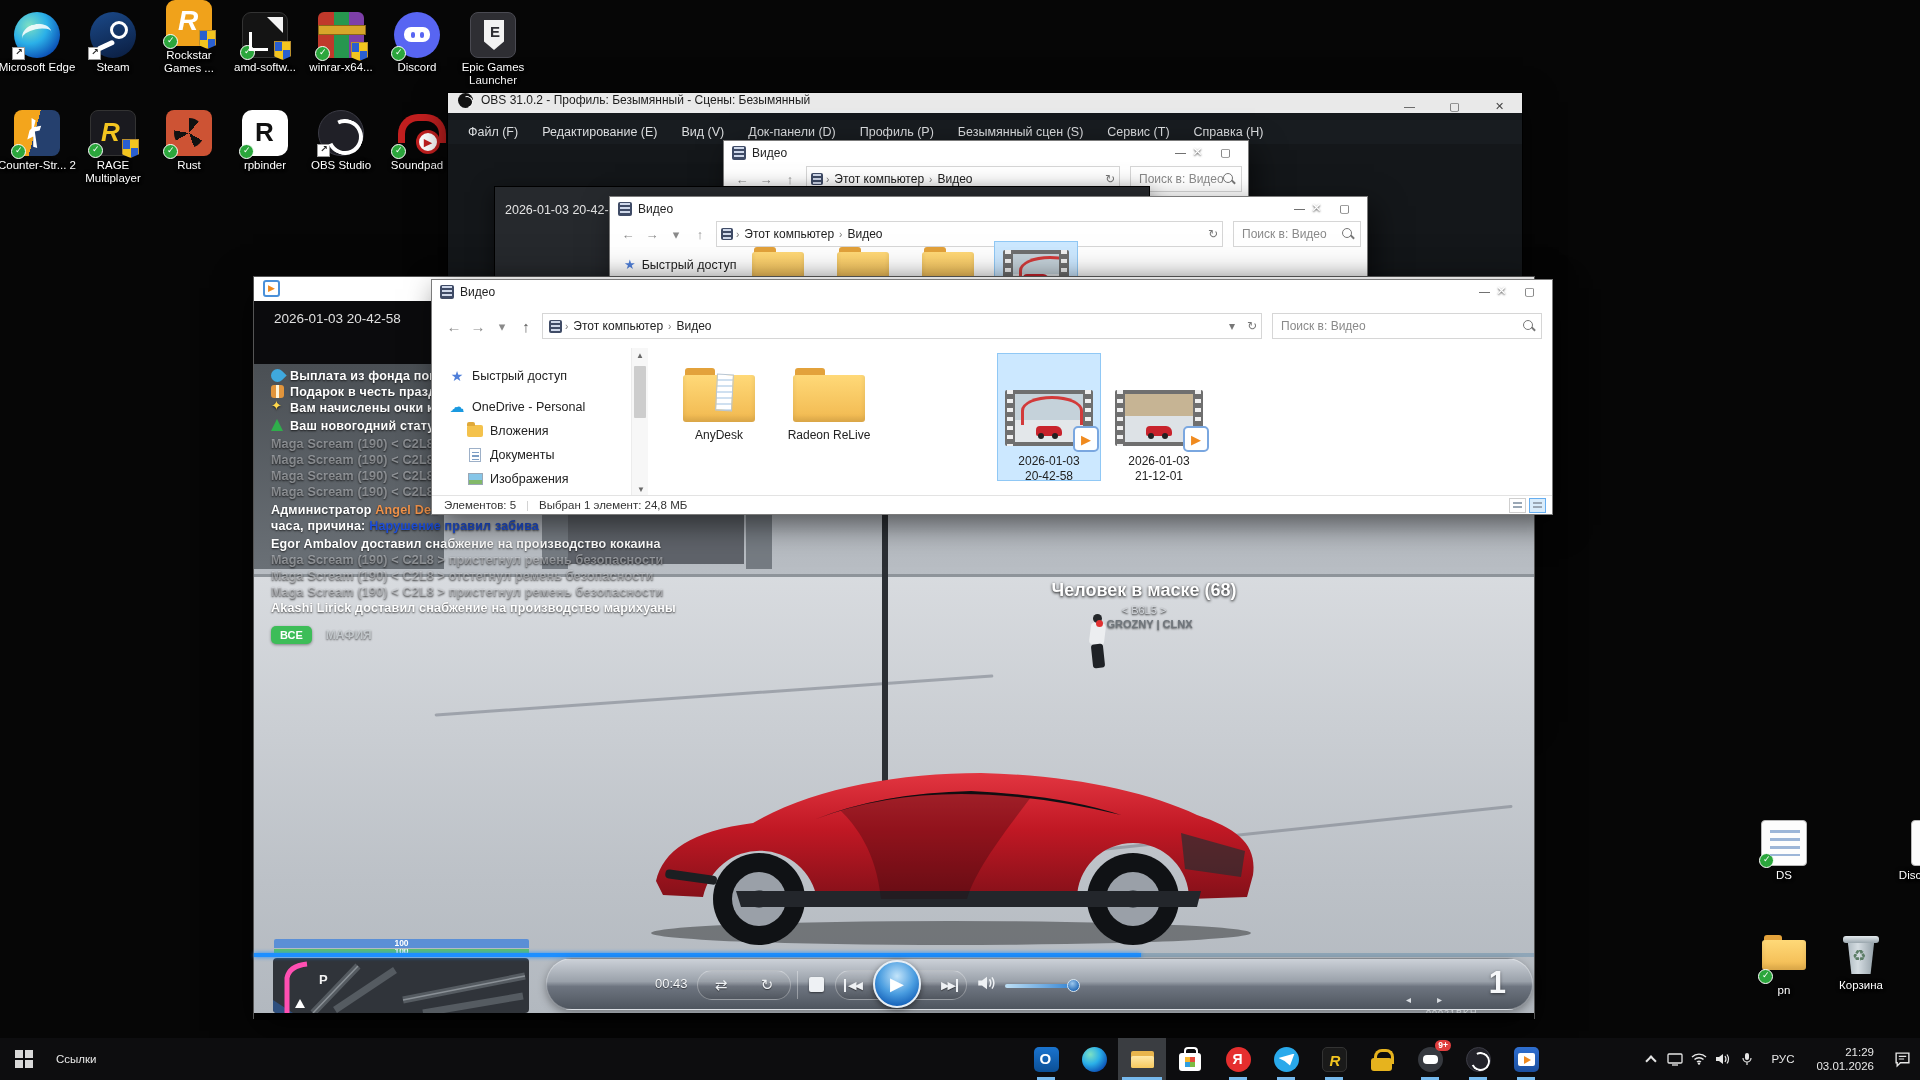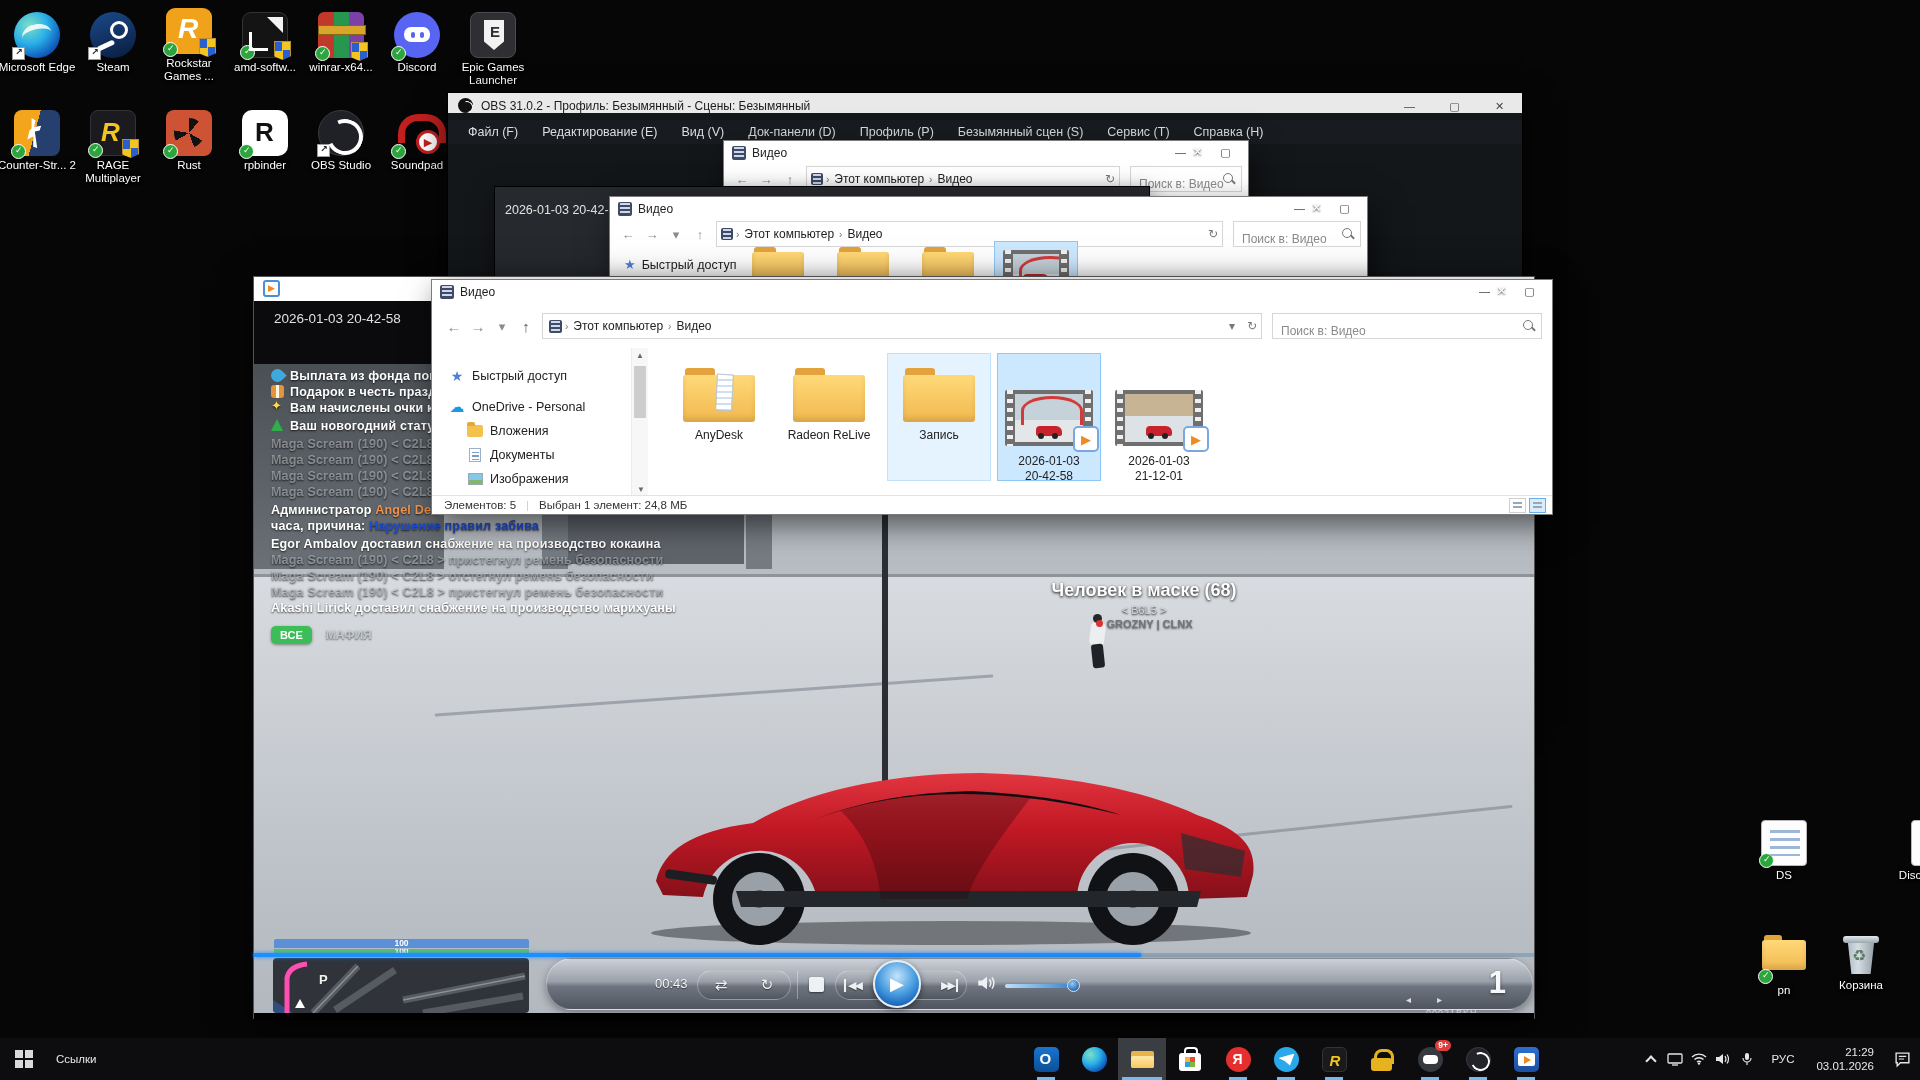--- a/index.html
+++ b/index.html
@@ -77,21 +77,21 @@
   .wbtn{width:45px;height:23px;text-align:center;line-height:22px;font-size:11px;color:#444}
   .wicon{width:14px;height:14px;margin-left:8px;background:#3f4b66;position:relative;border-radius:2px}
   .wicon::after{content:"";position:absolute;left:2px;top:1px;right:2px;bottom:1px;
        background:repeating-linear-gradient(180deg,#cfd8ea 0 2px,transparent 2px 4px)}
   .navrow{position:absolute;left:0;right:0;display:flex;align-items:center;background:#fff;font-size:12px;color:#555}
   .nbt{width:24px;text-align:center;font-size:13px;color:#8a8a8a}
   .abox{height:26px;border:1px solid #d6d6d6;background:#fff;display:flex;align-items:center;flex:1;margin-left:4px;position:relative}
   .abox .crumb{color:#222;margin:0 2px;white-space:nowrap}
   .abox .sep{color:#777;margin:0 3px;font-size:10px}
   .abox .aend{position:absolute;right:4px;color:#777;font-size:12px}
-  .sbox{height:26px;border:1px solid #d6d6d6;background:#fff;display:flex;align-items:flex-end;position:relative;margin-left:10px}
+  .sbox{height:26px;border:1px solid #d6d6d6;background:#fff;display:flex;align-items:center;position:relative;margin-left:10px}
   .sbox .ph{color:#8a8a8a;font-size:12px;margin-left:8px;white-space:nowrap}
   .mag{position:absolute;right:6px;top:6px;width:12px;height:12px}
   .mag::before{content:"";position:absolute;left:0;top:0;width:8px;height:8px;border:1.5px solid #777;border-radius:50%}
   .mag::after{content:"";position:absolute;left:8px;top:8px;width:5px;height:1.5px;background:#777;transform:rotate(45deg)}
 
   
   .fold{position:relative;width:72px;height:56px;margin:0 auto}
   .fold::before{content:"";position:absolute;left:2px;top:0;width:42%;height:26%;background:#e3a23b;border-radius:3px 3px 0 0}
   .fold::after{content:"";position:absolute;left:0;top:13%;width:100%;height:84%;border-radius:3px;
        background:linear-gradient(#ffd978,#f1b84f);box-shadow:inset 0 -4px 5px rgba(0,0,0,.10)}
@@ -129,21 +129,21 @@
        display:flex;align-items:center;font-size:11.5px;color:#333}
   .vb{width:17px;height:15px;border:1px solid #cfcfcf;margin-left:3px;position:relative;background:#fff}
   .vb.act{border-color:#66aef0;background:#d9ecfb}
   .vb::after{content:"";position:absolute;left:3px;top:3px;right:3px;bottom:3px;
        background:repeating-linear-gradient(#9aa7b5 0 2px,transparent 2px 4px)}
   .sscroll{position:absolute;background:#f7f7f7;border-left:1px solid #ececec;text-align:center;font-size:8px;color:#6a6a6a}
   .sthumb{position:absolute;left:2px;width:12px;background:#cdcdcd;border-radius:1px}
 
   
   #obs{position:absolute;left:447px;top:92px;width:1076px;height:620px;background:#14171a;border:1px solid #000;box-shadow:0 10px 30px rgba(0,0,0,.6)}
-  #obs .obstitle{position:absolute;left:0;top:0;right:0;height:20px;background:#e9e9e9;display:flex;align-items:flex-end}
+  #obs .obstitle{position:absolute;left:0;top:0;right:0;height:20px;background:#e9e9e9;display:flex;align-items:flex-start}
   #obs .obslogo{width:15px;height:15px;border-radius:50%;background:#111;margin-left:10px;position:relative}
   #obs .obslogo::after{content:"";position:absolute;left:2.5px;top:2.5px;width:10px;height:10px;border-radius:50%;
        border:1.6px solid transparent;border-top-color:#fff;border-right-color:#fff;transform:rotate(30deg)}
   #obs .obst{font-size:12px;color:#1c1c1c;margin-left:8px}
   #obs .menubar{position:absolute;left:0;top:27px;right:0;height:24px;background:#181c20;display:flex;align-items:center;padding-left:8px}
   #obs .mitem{font-size:12.5px;color:#dcdee0;padding:0 12px;white-space:nowrap}
 
   
   #player{position:absolute;left:253px;top:276px;width:1282px;height:743px;background:#000;border:1px solid #555;box-shadow:0 12px 36px rgba(0,0,0,.6)}
   #player .ptbar{position:absolute;left:0;top:0;right:0;height:24px;background:#fff}
@@ -296,21 +296,21 @@
         <i class="sc"></i>
       </div>
     <div class="dlabel">Microsoft Edge</div>
   </div>
   <div class="dicon" style="left:71px;top:12px">
     <div class="ic i-steam">
         <i class="sc"></i>
       </div>
     <div class="dlabel">Steam</div>
   </div>
-  <div class="dicon" style="left:147px;top:8px">
+  <div class="dicon" style="left:147px;top:0">
     <div class="ic i-rock">
         <i class="chk"></i>
         <i class="shield"></i>
       </div>
     <div class="dlabel">Rockstar Games ...</div>
   </div>
   <div class="dicon" style="left:223px;top:12px">
     <div class="ic i-amd">
         <i class="chk"></i>
         <i class="shield"></i>
@@ -683,24 +683,20 @@
     <div class="tile" style="left:235px">
       <div class="fold" style="margin-top:14px">
           <i class="page"></i>
         </div>
       <div class="tl">AnyDesk</div>
     </div>
     <div class="tile" style="left:345px">
       <div class="fold" style="margin-top:14px"></div>
       <div class="tl">Radeon ReLive</div>
     </div>
-    <div class="tile hov" style="left:455px">
-      <div class="fold" style="margin-top:14px"></div>
-      <div class="tl">Запись</div>
-    </div>
     <div class="tile sel" style="left:565px">
       <div class="film" style="width:88px;height:56px;margin:36px auto 0">
         <div class="scene s1">
             <i class="car"></i>
           </div>
         <div class="pov">▶</div>
       </div>
       <div class="tl" style="margin-top:8px"><span>2026-01-03</span><br><span>20-42-58</span></div>
     </div>
     <div class="tile" style="left:675px">

